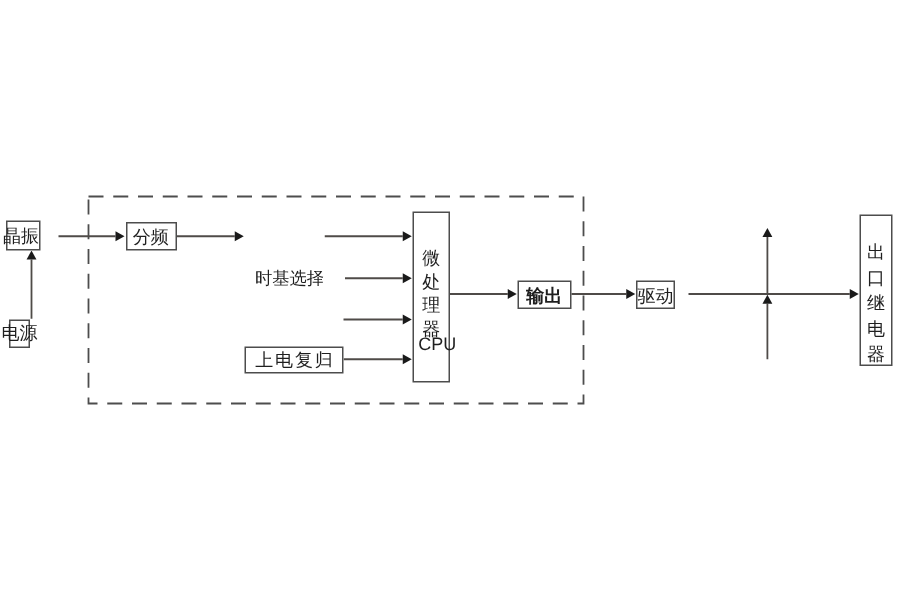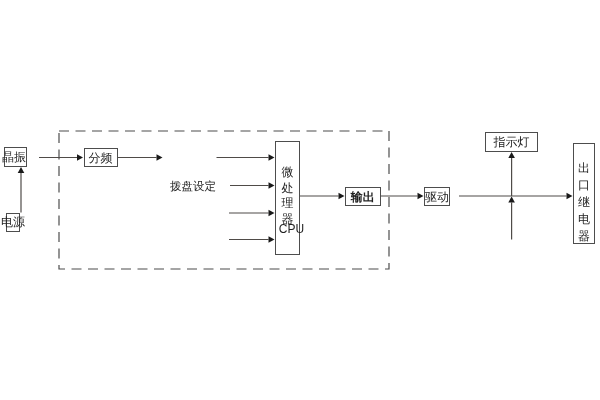--- a/index.html
+++ b/index.html
@@ -87,38 +87,38 @@
       <div class="node boxed" style="left: 4px; top: 147px; width: 23px; height: 19.5px; justify-content: flex-end;">
         <span>晶振</span>
       </div>
       <div class="node boxed" style="left: 6px; top: 212.5px; width: 14px; height: 19.5px;">
         <span>电源</span>
       </div>
       <div class="node boxed" style="left: 83.5px; top: 148px; width: 34px; height: 19px;">
         <span>分频</span>
       </div>
       <div class="node" style="left: 169px; top: 180px; width: 48px; height: 13px;">
-        <span style="font-size: 11.5px;">拨盘设定</span>
+        <span style="font-size: 11.5px;">时基选择</span>
+      </div>
+      <div class="node boxed" style="left: 163px; top: 231px; width: 66px; height: 17.5px;">
+        <span style="letter-spacing: 1.2px; margin-right: -1.2px;">上电复归</span>
       </div>
       <div class="node boxed" style="left: 275px; top: 140.5px; width: 25px; height: 114px;">
         <span class="vchar" style="top: 24.5px; font-size: 12px;">微</span>
         <span class="vchar" style="top: 40.2px; font-size: 12px;">处</span>
         <span class="vchar" style="top: 55.9px; font-size: 12px;">理</span>
         <span class="vchar" style="top: 71.6px; font-size: 12px;">器</span>
         <span class="vchar" style="top: 81px; font-size: 12px; left: 15.5px; width: auto; transform: translateX(-50%); overflow: visible;">CPU</span>
       </div>
       <div class="node boxed" style="left: 345px; top: 187px; width: 35.5px; height: 19px; font-weight: bold;">
         <span>输出</span>
       </div>
       <div class="node boxed" style="left: 424px; top: 187px; width: 26px; height: 19px;">
         <span>驱动</span>
       </div>
-      <div class="node boxed" style="left: 485px; top: 132px; width: 53px; height: 19.5px;">
-        <span>指示灯</span>
-      </div>
       <div class="node boxed" style="left: 573px; top: 143px; width: 22px; height: 101px;">
         <span class="vchar" style="top: 18px; font-size: 12px;">出</span>
         <span class="vchar" style="top: 35px; font-size: 12px;">口</span>
         <span class="vchar" style="top: 52px; font-size: 12px;">继</span>
         <span class="vchar" style="top: 69px; font-size: 12px;">电</span>
         <span class="vchar" style="top: 86px; font-size: 12px;">器</span>
       </div>
     </div>
 </div>
 

